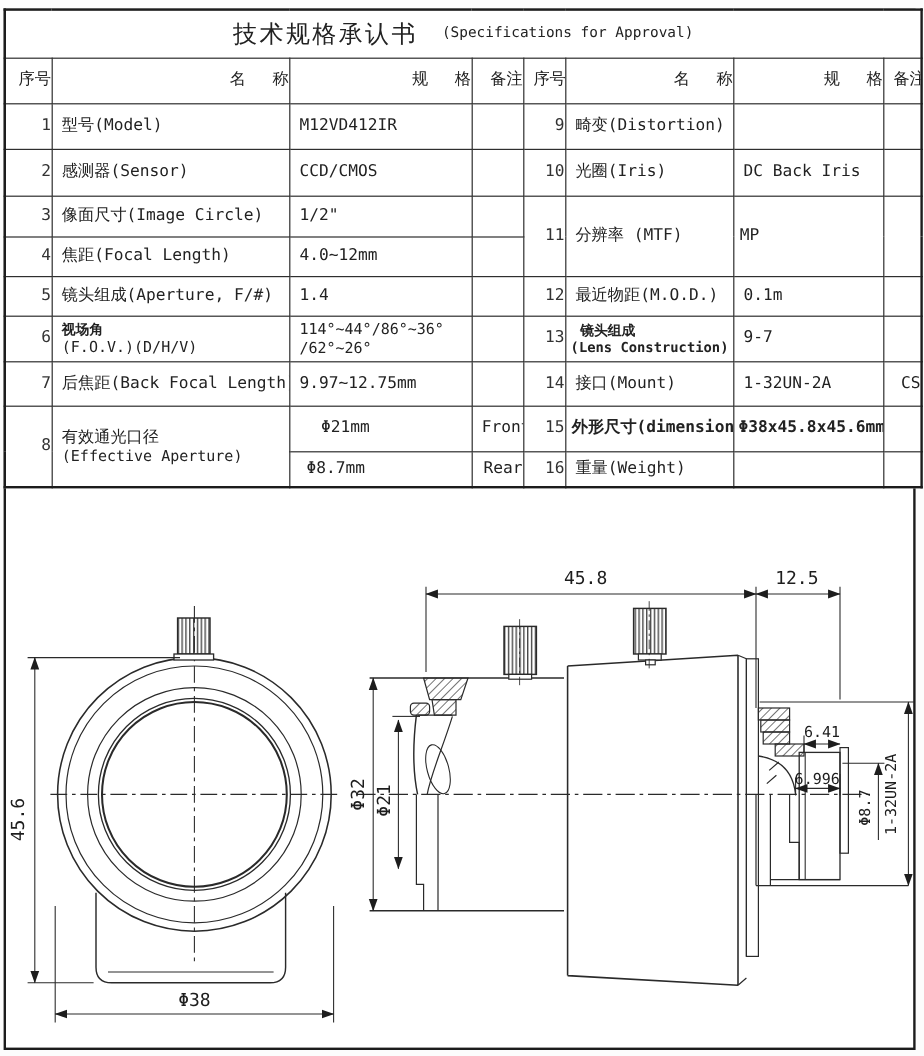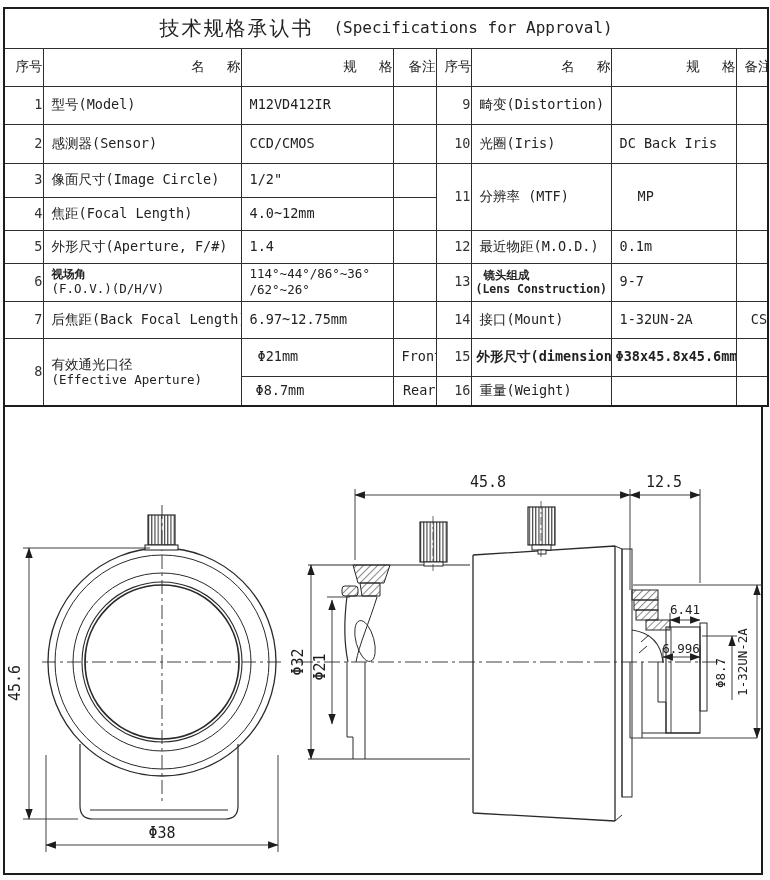--- a/index.html
+++ b/index.html
@@ -19,21 +19,21 @@
   table.spec td{
     border:1px solid #2e2e2e;vertical-align:middle;overflow:hidden;
     padding:0 0 0 8px;font-size:13.5px;line-height:1.15;white-space:nowrap;
   }
   td.ctr{text-align:right;padding:0;}
   td.num{font-size:15px;color:#333;}
   .hdr{font-size:15px;word-spacing:14px;}
   .title-cell{padding:0 !important;}
   .title-wrap{display:flex;align-items:center;justify-content:center;gap:20px;}
   .title-zh{font-size:20px;letter-spacing:2px;}
-  .title-en{font-size:16px;letter-spacing:0;}
+  .title-en{font-size:12px;letter-spacing:0;}
   .two-line div{line-height:1.25;}
   .sm{font-size:11.5px;font-weight:bold;}
   .md{font-size:12.5px;}
   .spec-val{font-size:14px;}
   svg text{font-family:"DejaVu Sans Mono","DejaVu Sans",sans-serif;fill:#1d1d1d;}
   .dim{font-size:15px;}
   .dimsm{font-size:12.5px;}
 </style>
 </head>
 <body>
@@ -90,32 +90,32 @@
     <td class="spec-val">DC Back Iris</td>
     <td class="ctr"></td>
   </tr>
   <tr style="height:34px">
     <td class="ctr num">3</td>
     <td>像面尺寸(Image Circle)</td>
     <td class="spec-val">1/2"</td>
     <td class="ctr"></td>
     <td class="ctr num" rowspan="2">11</td>
     <td rowspan="2">分辨率 (MTF)</td>
-    <td rowspan="2" class="spec-val" style="padding-left:26px">MP</td>
+    <td rowspan="2" class="spec-val" style="padding-left:5px">MP</td>
     <td rowspan="2" class="ctr"></td>
   </tr>
   <tr style="height:33px">
     <td class="ctr num">4</td>
     <td>焦距(Focal Length)</td>
     <td class="spec-val">4.0~12mm</td>
     <td class="ctr"></td>
   </tr>
   <tr style="height:33px">
     <td class="ctr num">5</td>
-    <td>外形尺寸(Aperture, F/#)</td>
+    <td>镜头组成(Aperture, F/#)</td>
     <td class="spec-val">1.4</td>
     <td class="ctr"></td>
     <td class="ctr num">12</td>
     <td>最近物距(M.O.D.)</td>
     <td class="spec-val">0.1m</td>
     <td class="ctr"></td>
   </tr>
   <tr style="height:38px">
     <td class="ctr num">6</td>
     <td class="two-line">
@@ -131,34 +131,34 @@
     <td class="two-line" style="padding-left:4px">
       <div class="sm" style="padding-left:8px">镜头组成</div>
       <div class="sm">(Lens Construction)</div>
     </td>
     <td class="spec-val">9-7</td>
     <td class="ctr"></td>
   </tr>
   <tr style="height:37px">
     <td class="ctr num">7</td>
     <td>后焦距(Back Focal Length)</td>
-    <td class="spec-val">6.97~12.75mm</td>
+    <td class="spec-val">9.97~12.75mm</td>
     <td class="ctr"></td>
     <td class="ctr num">14</td>
     <td>接口(Mount)</td>
     <td class="spec-val">1-32UN-2A</td>
     <td class="ctr">CS</td>
   </tr>
   <tr style="height:38px">
     <td class="ctr num" rowspan="2">8</td>
     <td class="two-line" rowspan="2">
       <div>有效通光口径</div>
       <div class="md">(Effective Aperture)</div>
     </td>
-    <td class="spec-val" style="padding-left:16px">Φ21mm</td>
+    <td class="spec-val" style="padding-left:26px">Φ21mm</td>
     <td class="ctr">Front</td>
     <td class="ctr num">15</td>
     <td class="sm" style="padding-left:5px">外形尺寸(dimension)</td>
     <td class="sm" style="padding-left:4px">Φ38x45.8x45.6mm</td>
     <td class="ctr"></td>
   </tr>
   <tr style="height:30px">
     <td class="spec-val" style="padding-left:14px">Φ8.7mm</td>
     <td class="ctr">Rear</td>
     <td class="ctr num">16</td>

